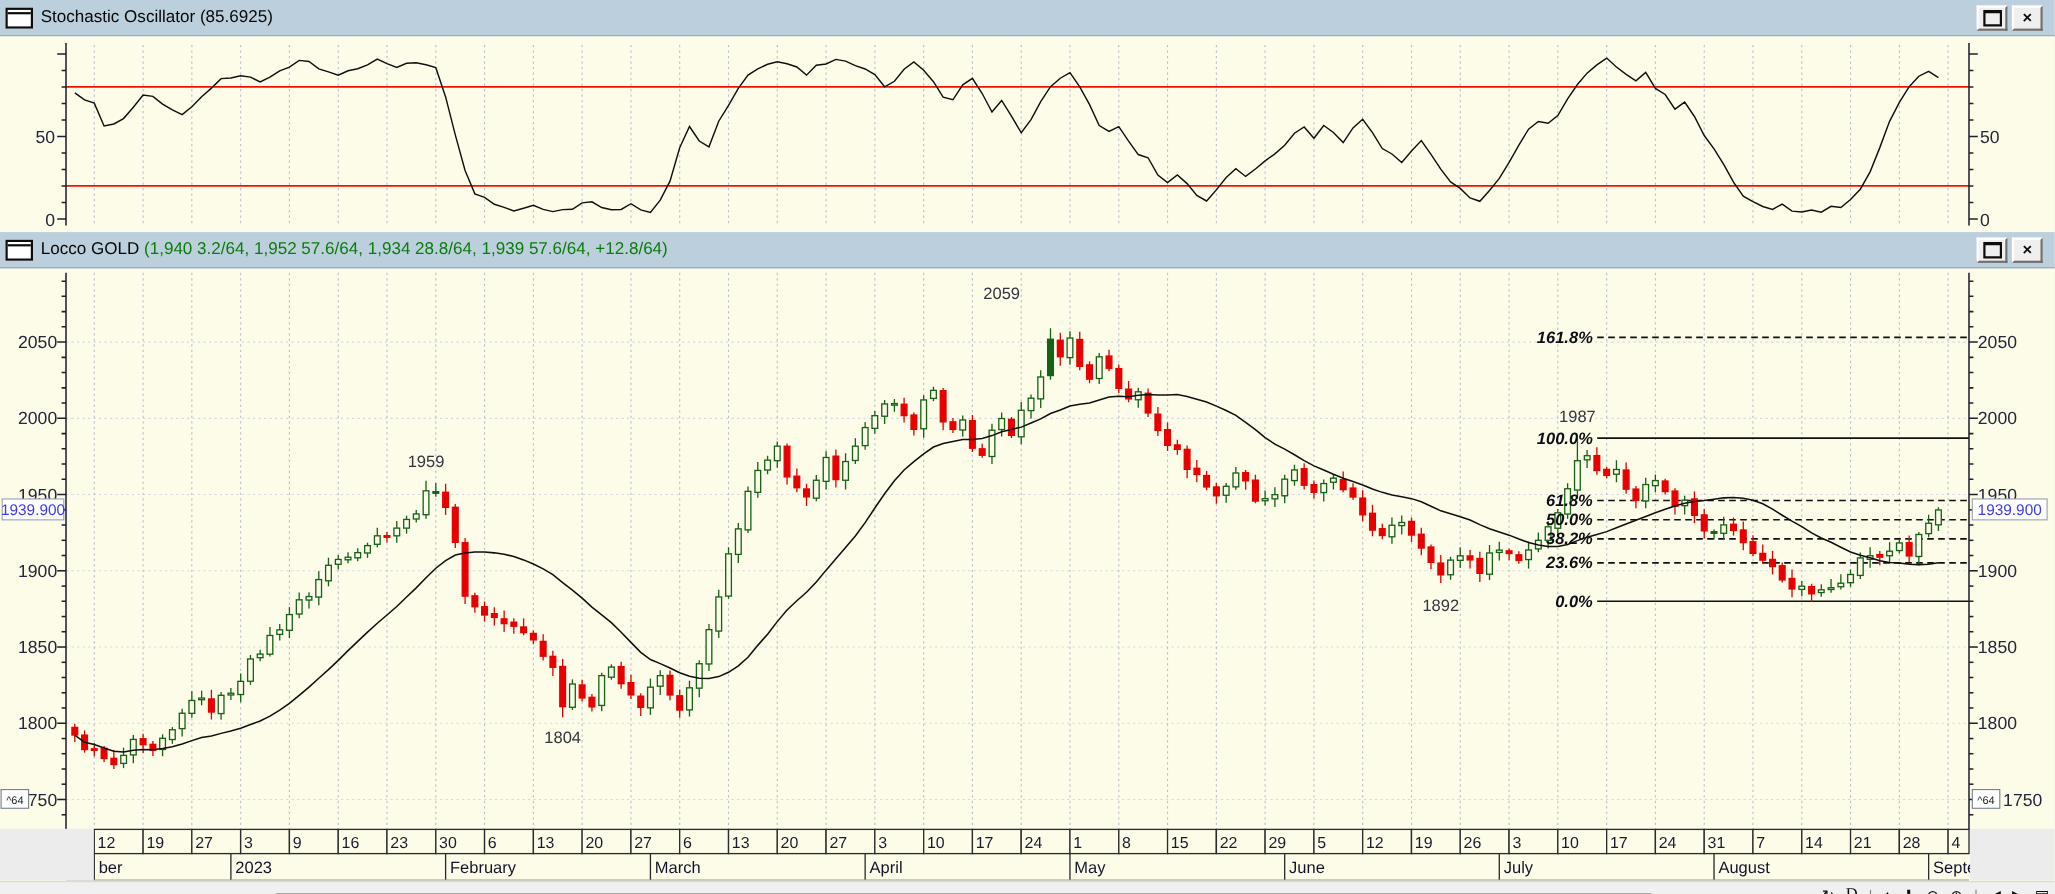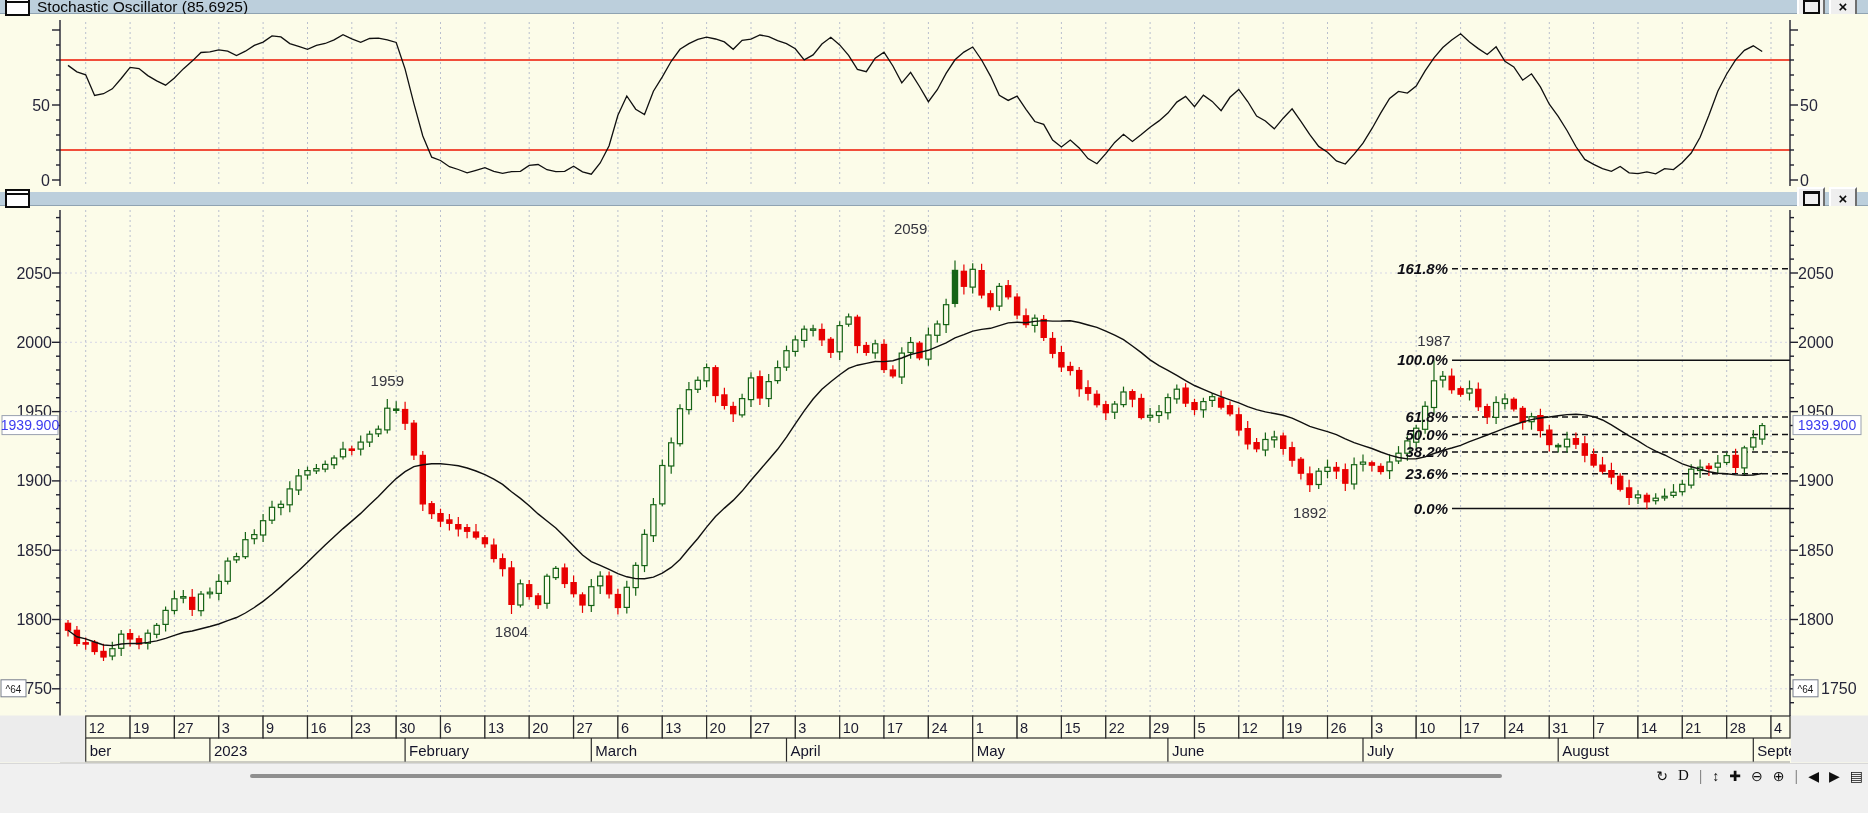--- a/index.html
+++ b/index.html
@@ -1,19 +1,19 @@
 <!DOCTYPE html>
 <html><head>
 <meta charset="utf-8">
 <style>
   html,body{margin:0;padding:0;}
   body{width:1868px;height:813px;overflow:hidden;background:#f0f0f0;
        font-family:"Liberation Sans",sans-serif;}
   #app{position:relative;width:1868px;height:813px;}
-  .titlebar{height:14px;background:#bccfdc;display:flex;align-items:center;
+  .titlebar{height:33px;background:#bccfdc;display:flex;align-items:center;
             padding:0 2px;border-bottom:1px solid #8fa3b2;box-sizing:border-box;}
   .winicon{width:25px;height:19px;background:#ffffff;border:2px solid #0c0c0c;
            margin:0 7px 0 3px;position:relative;box-sizing:border-box;flex:none;}
   .winicon-bar{position:absolute;left:0;top:2px;width:100%;height:2px;background:#0c0c0c;}
   .title{font-size:15.5px;color:#070707;white-space:pre;}
   .quote{color:#0b7c0b;}
   .controls{margin-left:auto;display:flex;gap:4px;padding-right:9px;}
   .ctl{width:28px;height:23px;background:#efefef;border:2px solid;
        border-color:#ffffff #6f6f6f #6f6f6f #ffffff;display:flex;align-items:center;
        justify-content:center;padding:0;font-family:"Liberation Sans",sans-serif;
@@ -130,20 +130,21 @@
         <text x="50" y="172" class="axlbl" text-anchor="end">0</text>
         <text x="1800" y="172" class="axlbl" text-anchor="start">0</text>
       </svg>
   </section>
 
   <section>
     <div class="titlebar">
       <span class="winicon">
           <span class="winicon-bar"></span>
         </span>
+      <span class="title"><span>Locco GOLD </span><span class="quote">(1,940 3.2/64, 1,952 57.6/64, 1,934 28.8/64, 1,939 57.6/64, +12.8/64)</span></span>
       <span class="controls">
         <button class="ctl">
             <span class="maxbox"></span>
           </button>
         <button class="ctl">
             <span>×</span>
           </button>
       </span>
     </div>
     <svg id="svg-price" width="1868" height="557">

